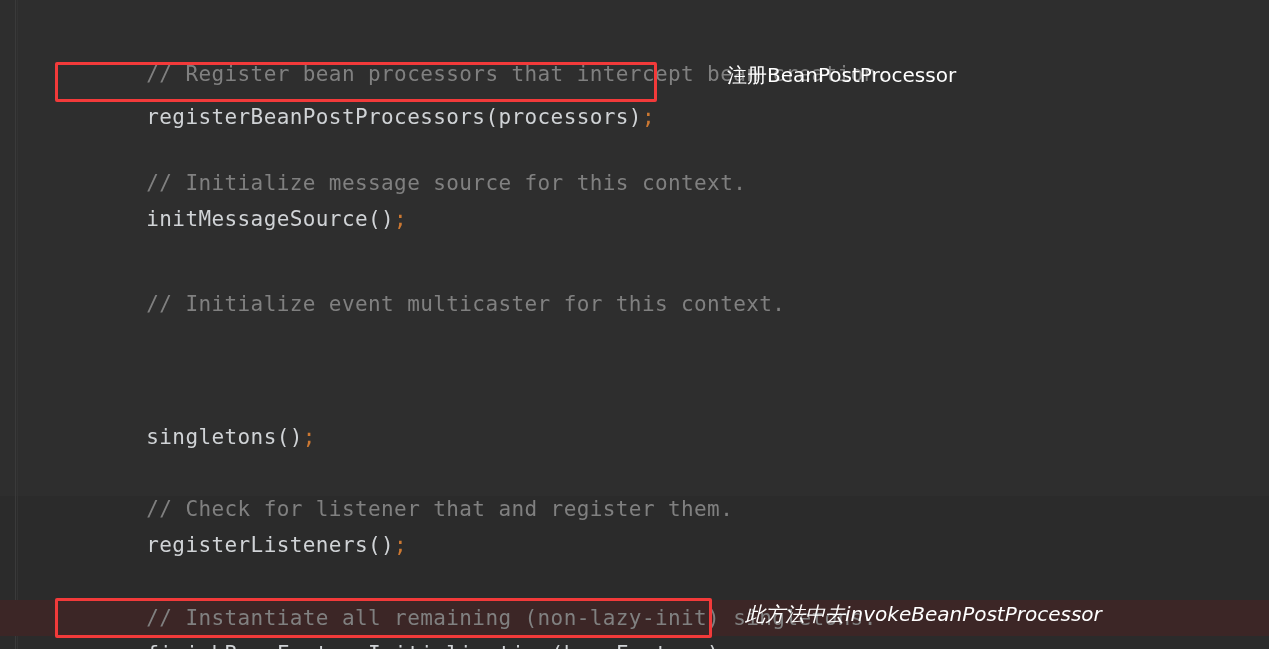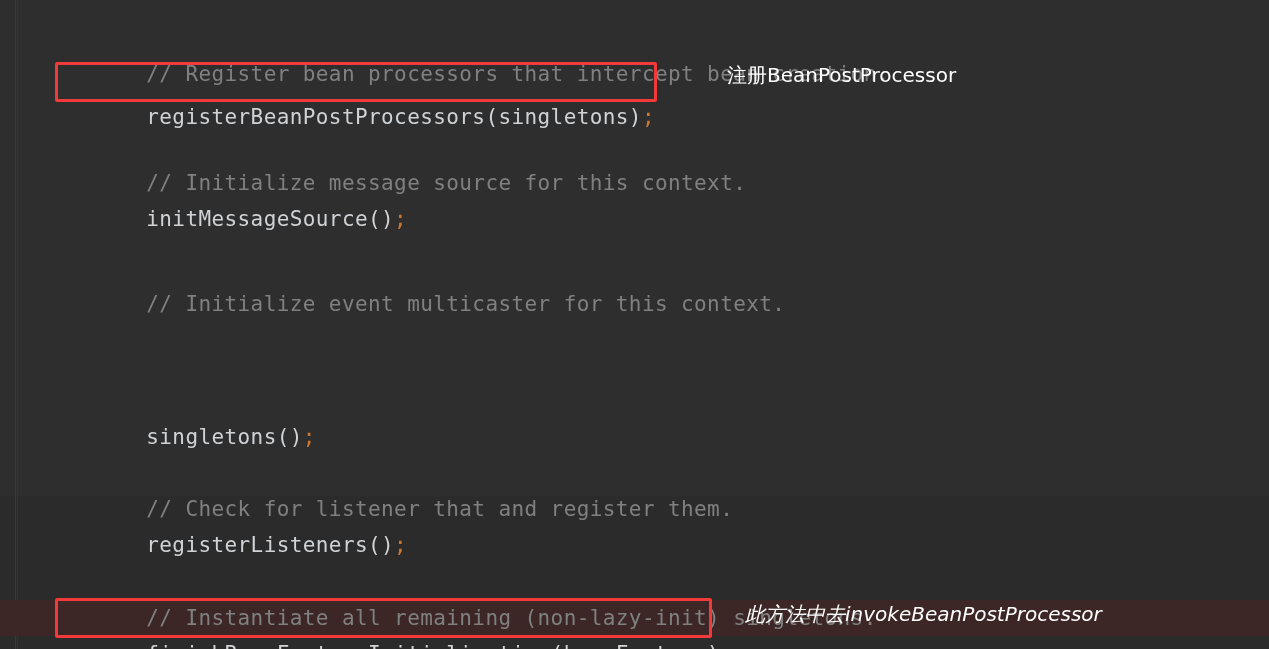--- a/index.html
+++ b/index.html
@@ -106,21 +106,21 @@
 
   <div class="line-highlight"></div>
 
   <div class="code-layer">
 
     <div class="code-line" style="top:20px">
       <span class="comment">// Register bean processors that intercept bean creation.</span>
     </div>
 
     <div class="code-line" style="top:63px">
-      <span class="plain">registerBeanPostProcessors(singletons)</span><span class="semi">;</span>
+      <span class="plain">registerBeanPostProcessors(processors)</span><span class="semi">;</span>
     </div>
 
     <div class="code-line" style="top:129px">
       <span class="comment">// Initialize message source for this context.</span>
     </div>
 
     <div class="code-line" style="top:165px">
       <span class="plain">initMessageSource()</span><span class="semi">;</span>
     </div>
 

